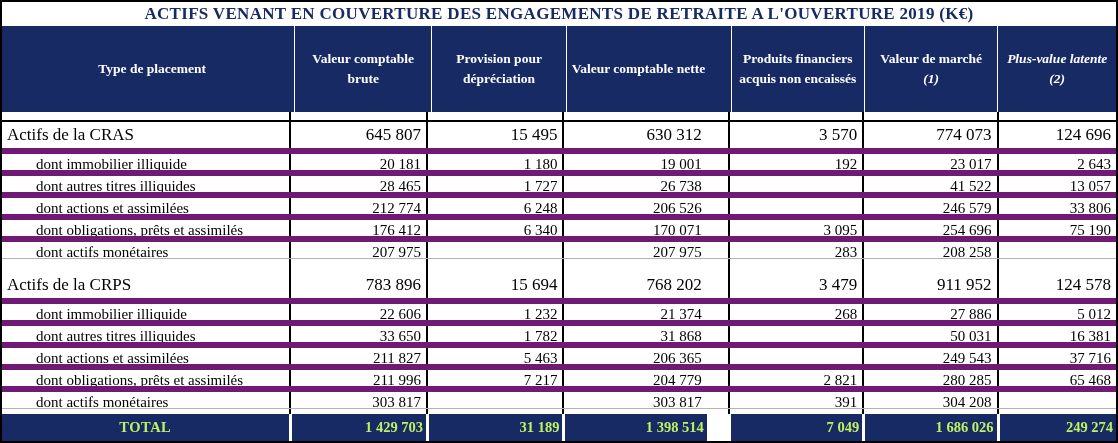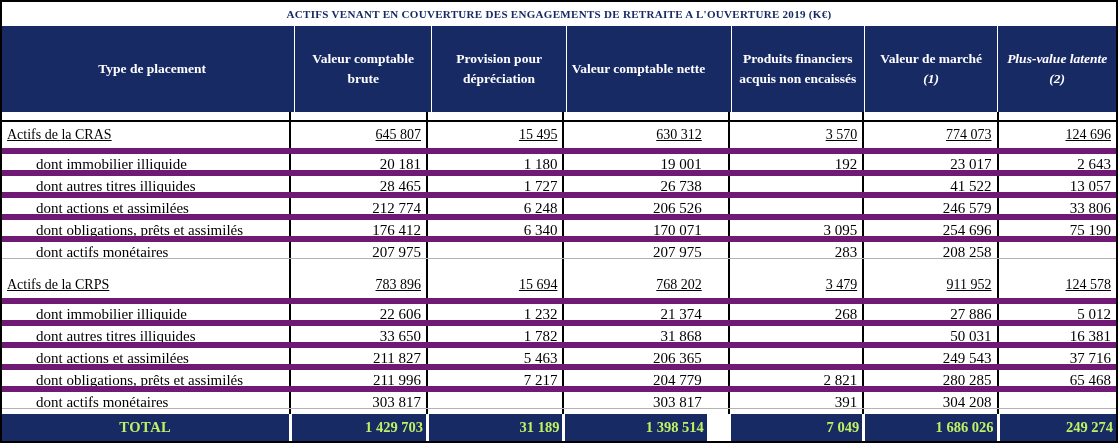--- a/index.html
+++ b/index.html
@@ -16,21 +16,21 @@
 
   
   .title-row {
     height: 24px;
     display: flex;
     align-items: center;
     justify-content: center;
     background: #fff;
     color: #182a64;
     font-weight: bold;
-    font-size: 11px;
+    font-size: 17px;
     letter-spacing: 0.3px;
   }
 
   
   .row { display: flex; width: 100%; }
   .c0 { width: 288px; }
   .c1 { width: 138px; }
   .c2 { width: 137px; }
   .c3 { width: 145px; }
   .c4 { width: 135px; margin-left: 21px; }
@@ -66,21 +66,21 @@
   .data-row .cell, .gap-row .cell { background: #fff; }
   .data-row .c1, .data-row .c2, .data-row .c3,
   .data-row .c4, .data-row .c5, .data-row .c6,
   .gap-row .c1, .gap-row .c2, .gap-row .c3,
   .gap-row .c4, .gap-row .c5, .gap-row .c6 { border-left: 2px solid #000; }
 
   .data-row { color: #000; }
   .data-row .num { text-align: right; padding-right: 5px; }
   .data-row .label { text-align: left; }
 
-  .section-row { height: 26px; font-size: 14px; text-decoration: underline; }
+  .section-row { height: 26px; font-size: 17px; }
   .section-row .cell { line-height: 25px; }
   .section-row .label { padding-left: 5px; }
 
   .sub-row { height: 22px; font-size: 15px; border-top: 6px solid #701a75; }
   .sub-row .cell { line-height: 20px; }
   .sub-row .label { padding-left: 34px; }
 
   
   .total-row { height: 27px; background: #fff; }
   .total-row .cell {

